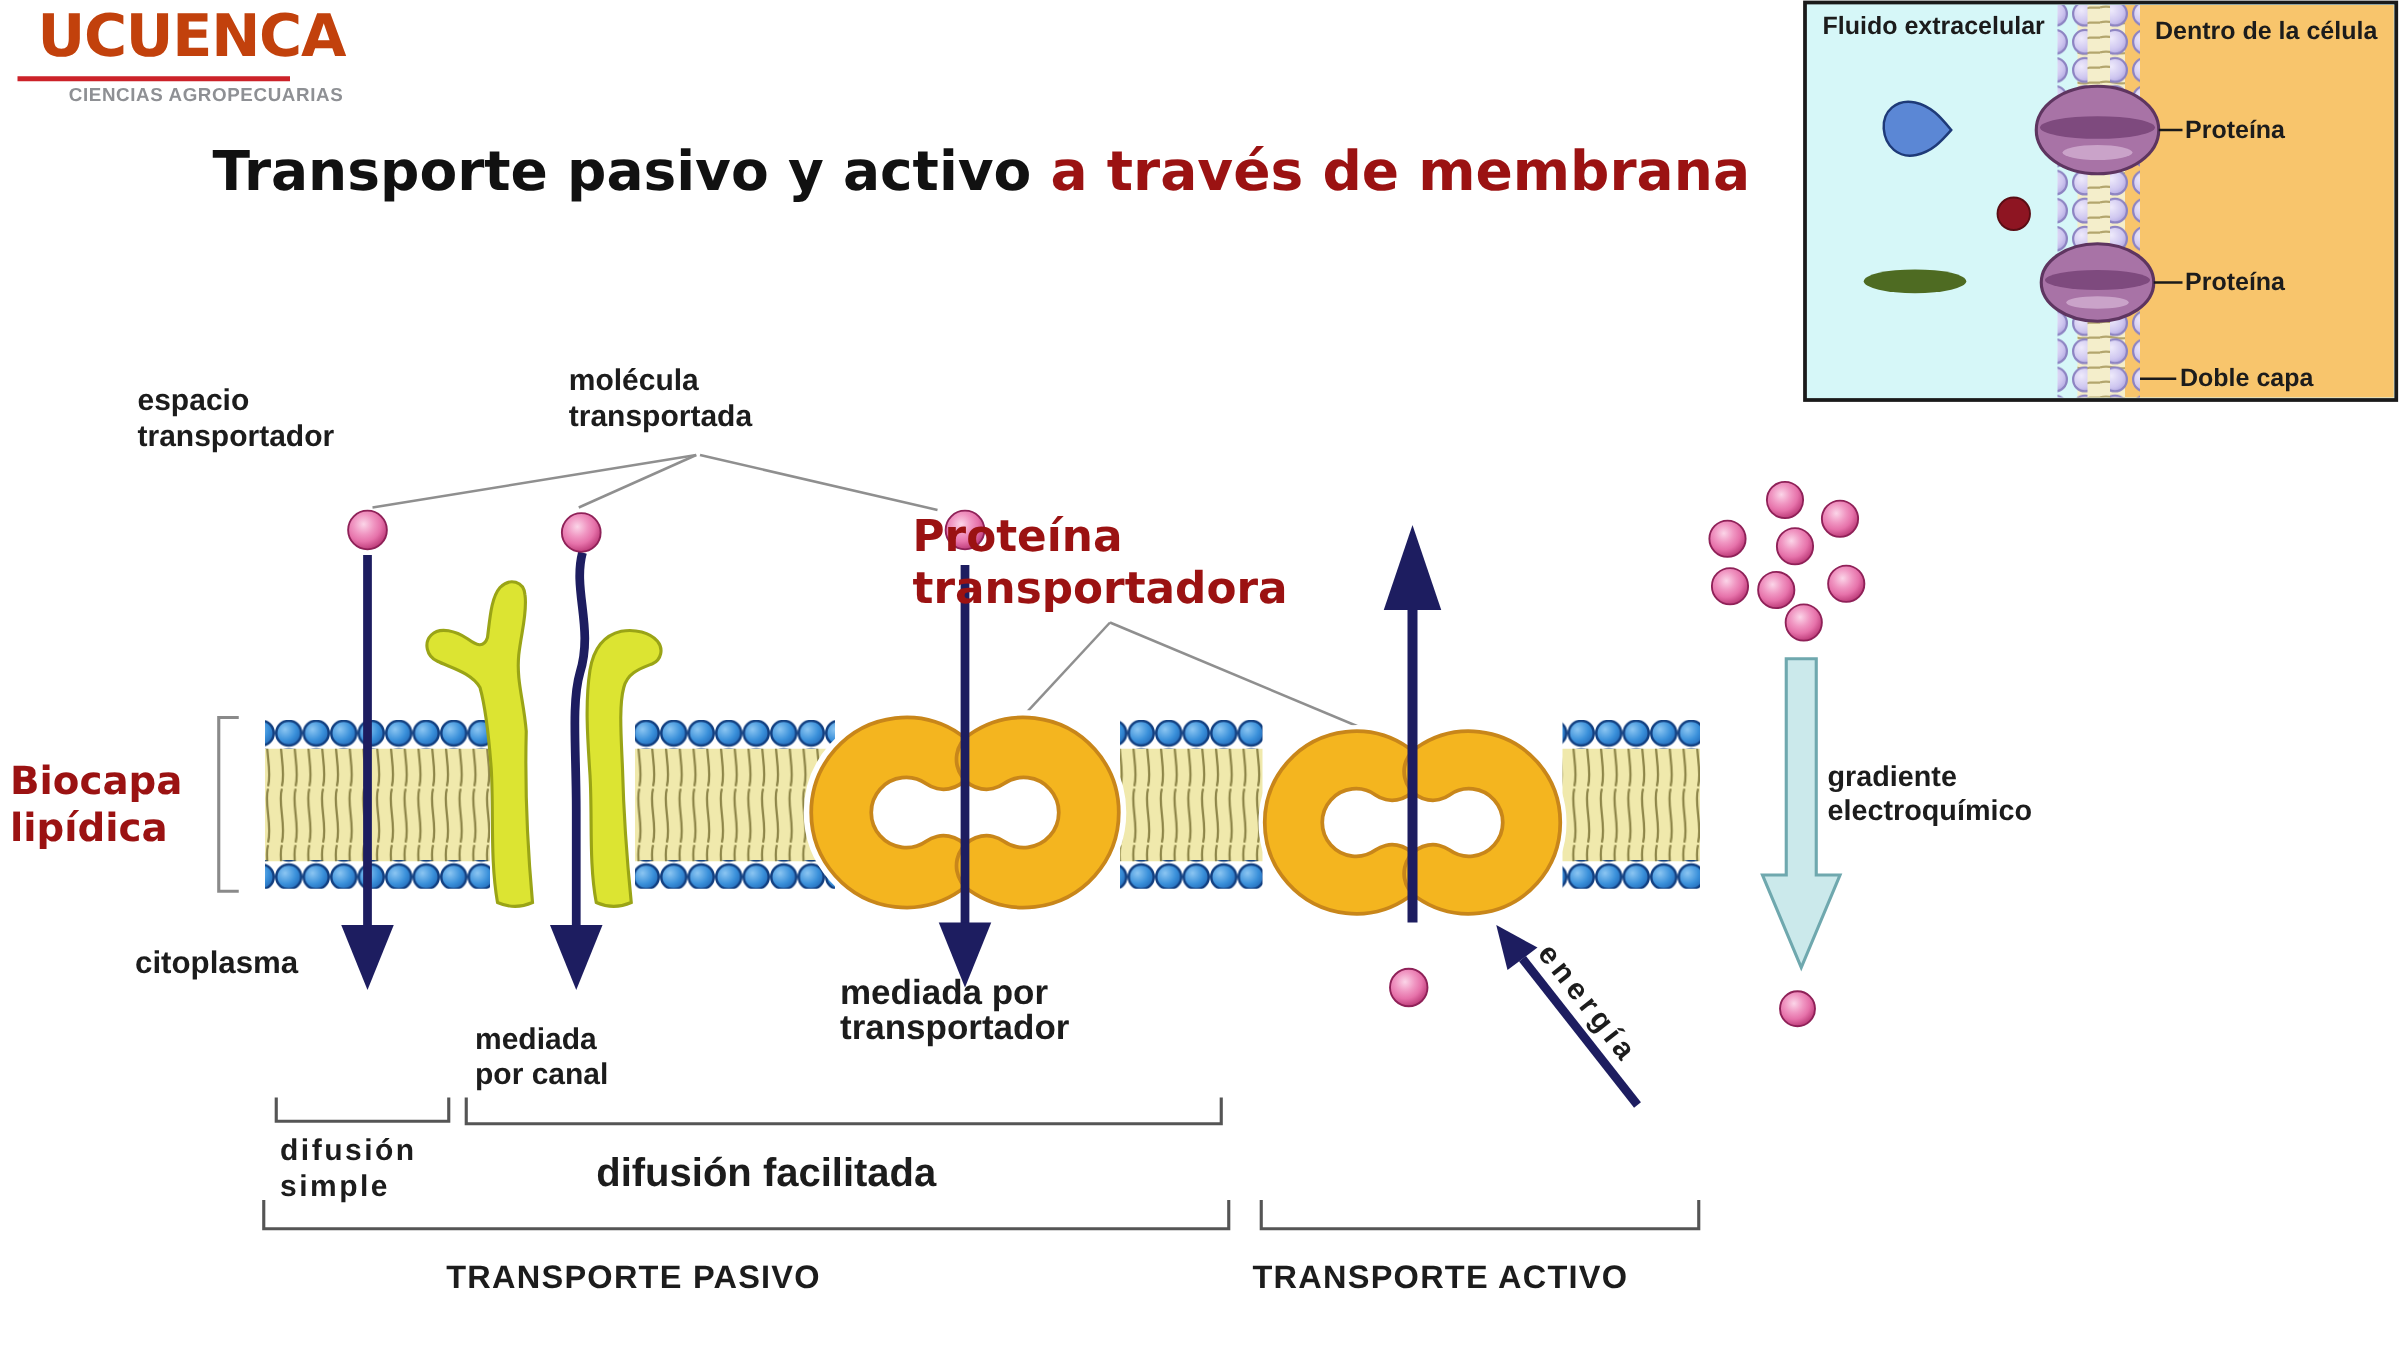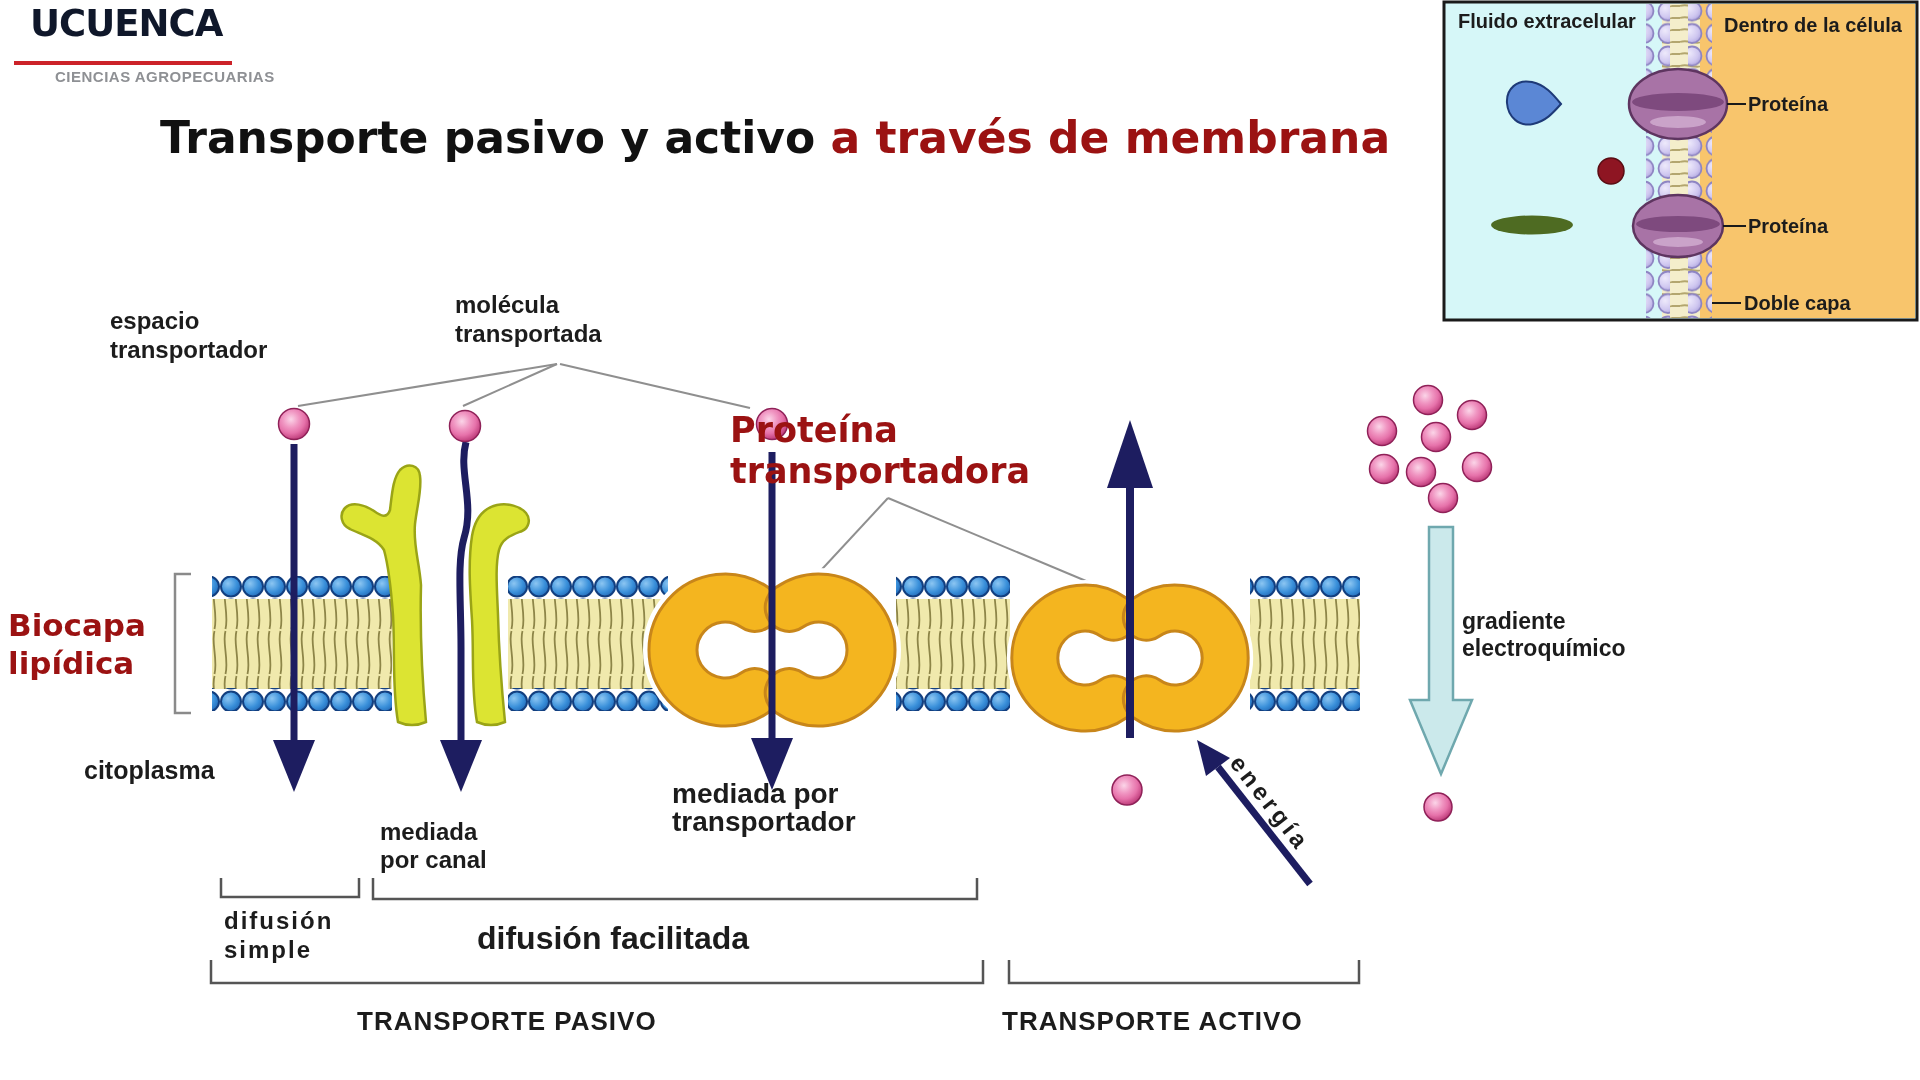--- a/index.html
+++ b/index.html
@@ -2,27 +2,27 @@
 <html><head>
 <meta charset="utf-8">
 <style>
   html,body{margin:0;padding:0;background:#ffffff;}
   body{width:1920px;height:1080px;position:relative;overflow:hidden;
        font-family:"Liberation Sans",sans-serif;}
   svg{position:absolute;left:0;top:0;}
   .lbl{position:absolute;font-weight:bold;color:#1c1c1c;white-space:pre-line;}
   .ctr{text-align:left;}
   
-  .logo-title{position:absolute;left:30px;top:2px;font-size:37px;font-weight:bold;
-      letter-spacing:-1px;color:#0f172a;font-family:"DejaVu Sans",sans-serif;}
+  .logo-title{position:absolute;left:30px;top:2px;font-size:47px;font-weight:bold;
+      letter-spacing:-1px;color:#c2410c;font-family:"DejaVu Sans",sans-serif;}
   .logo-bar{position:absolute;left:14px;top:61px;width:218px;height:4px;background:#cc2229;}
   .logo-sub{position:absolute;left:14px;top:68px;font-size:15px;font-weight:bold;
       letter-spacing:.5px;color:#8e9094;margin-left:41px;}
   
-  .slide-title{position:absolute;left:160px;top:112px;width:1240px;text-align:left;
+  .slide-title{position:absolute;left:160px;top:112px;width:1240px;text-align:right;
       font-family:"DejaVu Sans",sans-serif;font-weight:bold;font-size:44px;color:#111;}
   .slide-title .red{color:#9b1212;}
   
   .redlbl{color:#9b1212;font-family:"DejaVu Sans",sans-serif;}
   .energia{transform:rotate(52deg);transform-origin:0 0;letter-spacing:4px;font-size:24px;}
 </style>
 </head>
 <body>
 
 <svg width="1920" height="1080" viewBox="0 0 1920 1080">
@@ -209,21 +209,21 @@
 <div class="lbl" style="left:1744px;top:292px;font-size:20px;">Doble capa</div>
 
 <div class="lbl" style="left:110px;top:306px;font-size:24px;line-height:29px;">espacio
 transportador</div>
 <div class="lbl ctr" style="left:455px;top:290px;width:210px;font-size:24px;line-height:29px;">molécula
 transportada</div>
 <div class="lbl ctr redlbl" style="left:730px;top:410px;width:320px;font-size:35px;line-height:41px;">Proteína
 transportadora</div>
 <div class="lbl ctr redlbl" style="left:8px;top:606px;width:155px;font-size:31px;line-height:38px;">Biocapa
 lipídica</div>
-<div class="lbl" style="left:84px;top:756px;font-size:25px;">citoplasma</div>
+<div class="lbl" style="left:108px;top:756px;font-size:25px;">citoplasma</div>
 <div class="lbl ctr" style="left:380px;top:818px;width:185px;font-size:24px;line-height:28px;">mediada
 por canal</div>
 <div class="lbl ctr" style="left:672px;top:780px;width:240px;font-size:28px;line-height:28px;">mediada por
 transportador</div>
 <div class="lbl" style="left:224px;top:906px;font-size:24px;line-height:29px;letter-spacing:2px;">difusión
 simple</div>
 <div class="lbl ctr" style="left:477px;top:920px;width:400px;font-size:32px;">difusión facilitada</div>
 <div class="lbl ctr" style="left:357px;top:1006px;width:400px;font-size:26px;letter-spacing:1px;">TRANSPORTE PASIVO</div>
 <div class="lbl ctr" style="left:1002px;top:1006px;width:365px;font-size:26px;letter-spacing:1px;">TRANSPORTE ACTIVO</div>
 <div class="lbl ctr" style="left:1462px;top:608px;width:212px;font-size:23px;line-height:27px;">gradiente

